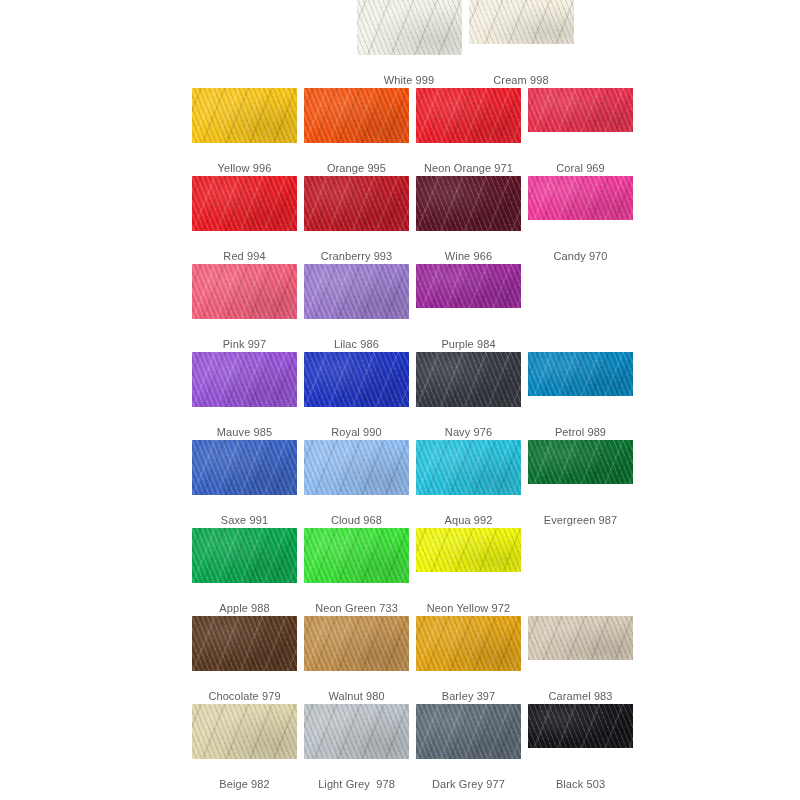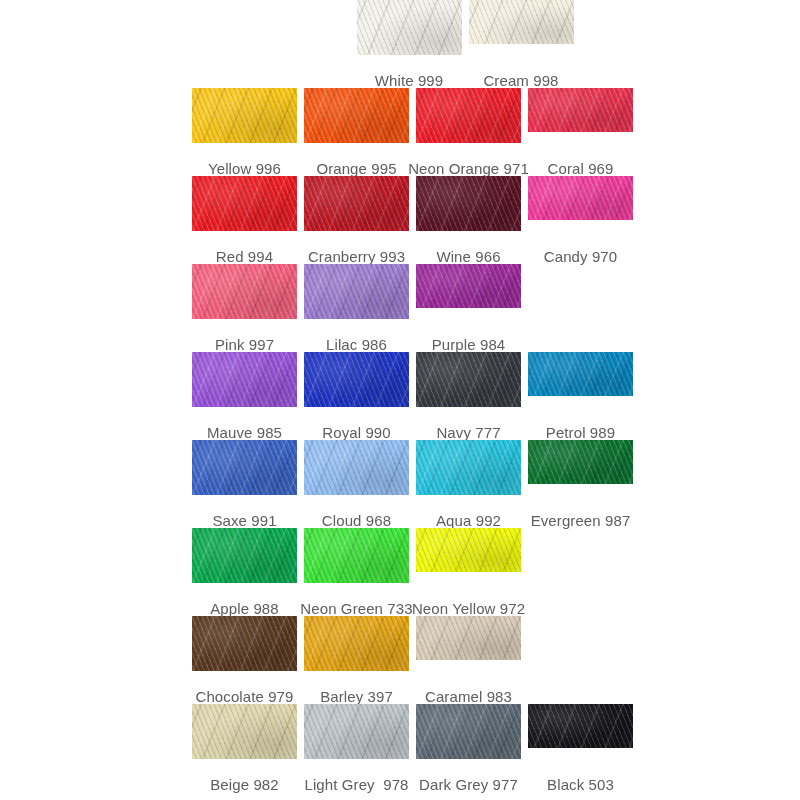--- a/index.html
+++ b/index.html
@@ -103,21 +103,21 @@
   .swatch-chip .yarn-shade {
     position: absolute;
     inset: 0;
     background-image:
       radial-gradient(ellipse at 28% 30%, rgba(255,255,255,0.12), rgba(255,255,255,0) 58%),
       radial-gradient(ellipse at 78% 76%, rgba(0,0,0,0.13), rgba(0,0,0,0) 62%);
   }
 
   .swatch-label {
     margin-top: 18px;
-    font-size: 15px;
+    font-size: 11px;
     line-height: 15px;
     color: #5d5d62;
     white-space: pre;
     text-align: center;
     letter-spacing: 0.1px;
   }
 </style>
 </head>
 <body>
 
@@ -251,21 +251,21 @@
             <div class="yarn-shade"></div>
           </div>
           <div class="swatch-label">Royal 990</div>
         </div>
         <div class="swatch-cell">
           <div class="swatch-chip" style="background-color: rgb(55, 58, 66);">
             <div class="yarn-strands"></div>
             <div class="yarn-sweep"></div>
             <div class="yarn-shade"></div>
           </div>
-          <div class="swatch-label">Navy 777</div>
+          <div class="swatch-label">Navy 976</div>
         </div>
         <div class="swatch-cell">
           <div class="swatch-chip" style="background-color: rgb(8, 134, 190);">
             <div class="yarn-strands"></div>
             <div class="yarn-sweep"></div>
             <div class="yarn-shade"></div>
           </div>
           <div class="swatch-label">Petrol 989</div>
         </div>
       </div>
@@ -330,20 +330,28 @@
         </div>
       </div>
       <div class="swatch-row">
         <div class="swatch-cell">
           <div class="swatch-chip" style="background-color: rgb(91, 58, 34);">
             <div class="yarn-strands"></div>
             <div class="yarn-sweep"></div>
             <div class="yarn-shade"></div>
           </div>
           <div class="swatch-label">Chocolate 979</div>
+        </div>
+        <div class="swatch-cell">
+          <div class="swatch-chip" style="background-color: rgb(194, 145, 79);">
+            <div class="yarn-strands"></div>
+            <div class="yarn-sweep"></div>
+            <div class="yarn-shade"></div>
+          </div>
+          <div class="swatch-label">Walnut 980</div>
         </div>
         <div class="swatch-cell">
           <div class="swatch-chip" style="background-color: rgb(227, 164, 20);">
             <div class="yarn-strands"></div>
             <div class="yarn-sweep"></div>
             <div class="yarn-shade"></div>
           </div>
           <div class="swatch-label">Barley 397</div>
         </div>
         <div class="swatch-cell">

